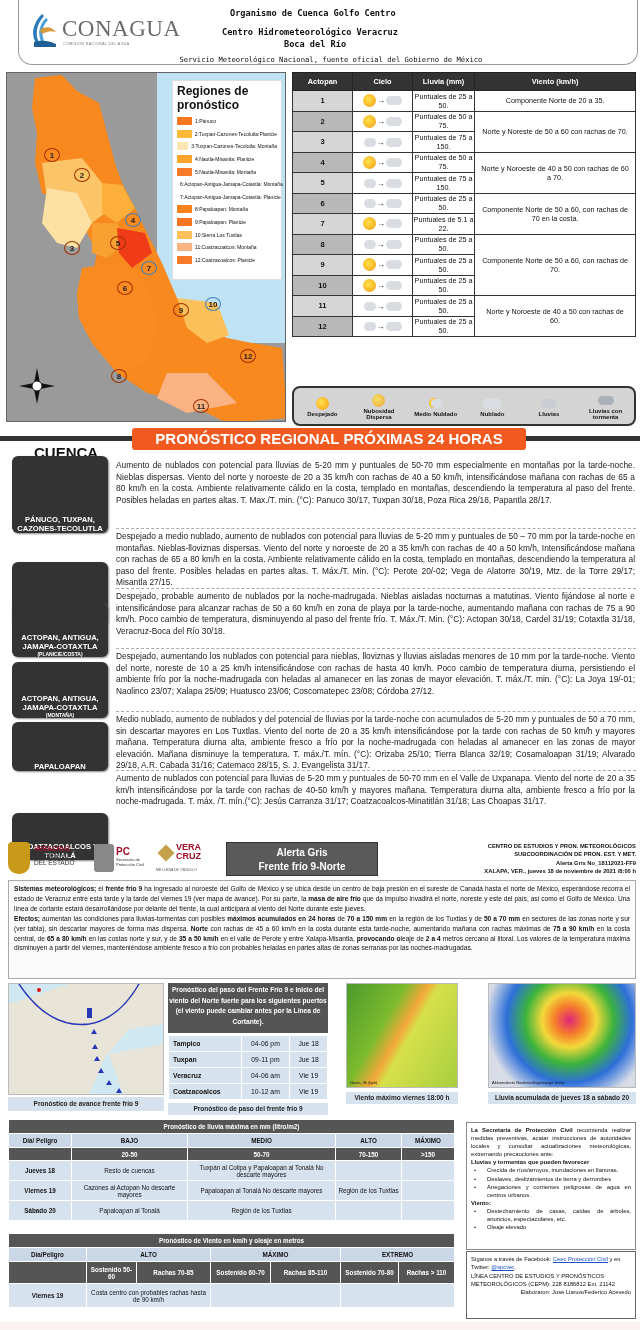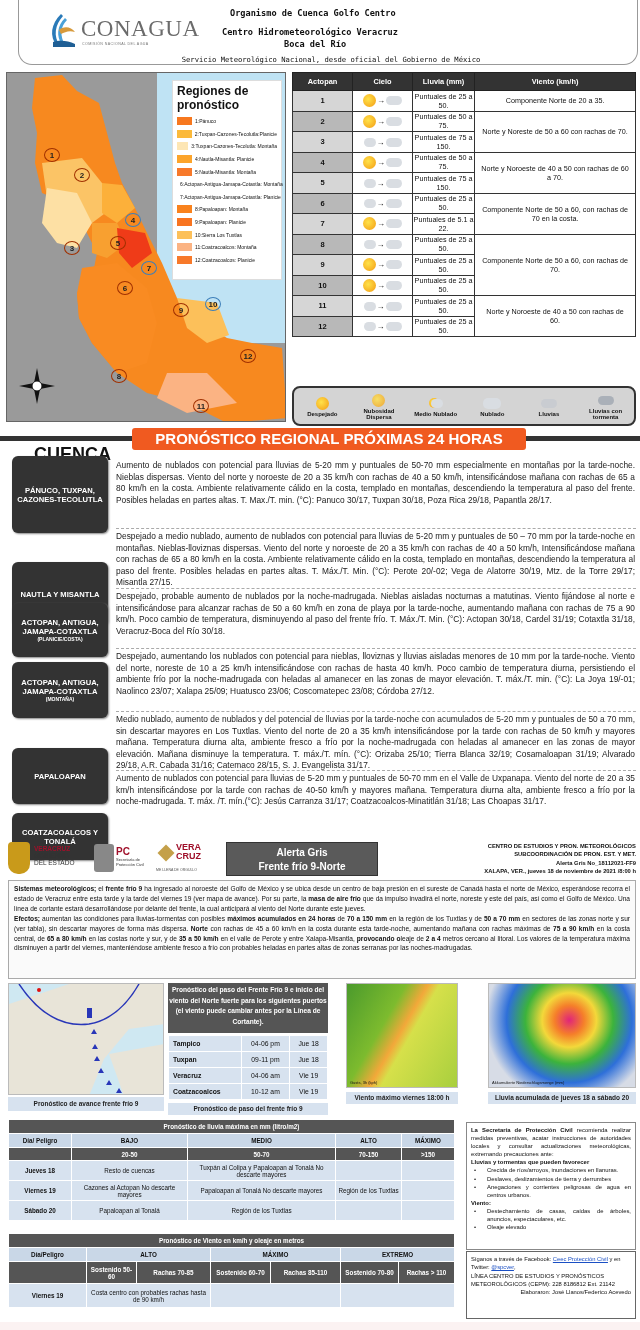--- a/index.html
+++ b/index.html
@@ -1,20 +1,20 @@
 <!DOCTYPE html>
 <html><head>
 <meta charset="utf-8">
 <style>
 *{box-sizing:border-box;margin:0;padding:0}
 body{width:640px;height:1330px;background:#fff;font-family:"Liberation Sans",sans-serif;position:relative;overflow:hidden;color:#111}
 .abs{position:absolute}
 
 .hdr{left:18px;top:0;width:620px;height:65px;border:1px solid #999;border-top:none;border-radius:0 0 14px 14px}
-.logo{left:47px;top:12px;width:120px;height:36px}
+.logo{left:28px;top:12px;width:120px;height:36px}
 .logo-mark{position:absolute;left:0;top:0;width:30px;height:36px}
 .logo-text{position:absolute;left:34px;top:4px;font-family:"Liberation Serif",serif;font-size:23px;color:#6b6b6b;letter-spacing:.5px}
 .logo-sub{position:absolute;left:35px;top:30px;font-size:3.6px;color:#777;white-space:nowrap;letter-spacing:.4px}
 .hdr-line{font-family:"DejaVu Sans Mono",monospace;font-weight:bold;font-size:8.6px;text-align:center;position:absolute;white-space:nowrap}
 .hdr-small{font-family:"DejaVu Sans Mono",monospace;font-size:7.2px;text-align:center;position:absolute;width:330px}
 
 .map{left:6px;top:72px;width:280px;height:350px;background:#9a9a9a;overflow:hidden;border:1px solid #666}
 .map .sea{position:absolute;left:150px;top:0;width:130px;height:270px;background:#bfe3f4}
 .legend{left:172px;top:80px;width:110px;height:200px;background:#fff;border:1px solid #ddd;padding:3px 4px}
 .legend-title{font-size:12px;font-weight:bold;margin-bottom:3px}
@@ -32,22 +32,22 @@
 .sun{display:inline-block;width:13px;height:13px;border-radius:50%;background:radial-gradient(circle at 40% 40%,#ffe24a,#f39a12);vertical-align:middle}
 .cloud{display:inline-block;width:16px;height:9px;border-radius:5px;background:#d9dde2;vertical-align:middle}
 .arrow{display:inline-block;width:10px;font-size:8px;vertical-align:middle}
 
 .skyleg{left:292px;top:386px;width:344px;height:40px;border:2px solid #333;border-radius:8px;background:#d4d4d4;display:flex;justify-content:space-around;align-items:center}
 .skyleg-item{text-align:center;font-size:6px;font-weight:bold;width:50px}
 .skyleg-item .ic{height:16px;display:flex;justify-content:center;align-items:center}
 
 .band-line{left:0;top:436px;width:640px;height:5px;background:#333}
 .band{left:132px;top:428px;width:394px;height:22px;background:#f05a20;border-radius:3px;color:#fff;font-weight:bold;font-size:15px;text-align:center;line-height:22px}
-.cuenca{left:34px;top:444px;font-weight:bold;font-size:18px}
-.blabel{position:absolute;left:12px;width:96px;background:#333;color:#fff;border-radius:6px;font-weight:bold;font-size:7.6px;text-align:center;display:flex;flex-direction:column;justify-content:center;box-shadow:1px 1px 2px #888}
+.cuenca{left:34px;top:444px;font-weight:bold;font-size:15px}
+.blabel{position:absolute;left:12px;width:96px;background:#333;color:#fff;border-radius:6px;font-weight:bold;font-size:7.6px;text-align:center;display:flex;flex-direction:column;justify-content:flex-end;box-shadow:1px 1px 2px #888}
 .blabel small{font-size:5px;font-weight:bold}
 .btext{position:absolute;left:116px;width:519px;font-size:8.35px;line-height:11.6px;text-align:justify;color:#222}
 .dots{position:absolute;left:116px;width:520px;border-top:1px dashed #aaa}
 
 .logos{left:8px;top:842px;width:196px;height:34px}
 .alert{left:226px;top:842px;width:152px;height:34px;background:#5a5a5a;color:#fff;text-align:center;font-weight:bold;font-size:10px;line-height:14px;padding-top:3px;border:1px solid #333}
 .cepm{left:382px;top:842px;width:254px;font-size:5.8px;text-align:right;font-weight:bold;line-height:8.4px}
 .sysbox{left:8px;top:880px;width:628px;height:99px;border:1px solid #aaa;background:#fafafa;padding:3px 5px;font-size:6.6px;line-height:9.9px;text-align:justify}
 
 .img-box{position:absolute;border:1px solid #bbb}
@@ -82,21 +82,21 @@
     <path d="M18 6 C10 14,9 24,15 33 L18 33 C13 24,13 15,20 8Z" fill="#4aa1d8"></path>
     <path d="M12 18 C16 14,24 14,28 20 C22 18,18 20,14 22Z" fill="#d79a3c"></path>
     <path d="M6 30 C12 28,20 28,28 32 L28 35 L6 35Z" fill="#1f5f95"></path>
   </svg>
   <span class="logo-text">CONAGUA</span>
   <span class="logo-sub">COMISIÓN NACIONAL DEL AGUA</span>
 </div>
 <div class="hdr-line" style="left:230px;top:8px">Organismo de Cuenca Golfo Centro</div>
 <div class="hdr-line" style="left:222px;top:27px">Centro Hidrometeorológico Veracruz</div>
 <div class="hdr-line" style="left:284px;top:39px">Boca del Río</div>
-<div class="hdr-small" style="left:166px;top:55px">Servicio Meteorológico Nacional, desde oficial del Gobierno de México</div>
+<div class="hdr-small" style="left:166px;top:55px">Servicio Meteorológico Nacional, fuente oficial del Gobierno de México</div>
 
 <div class="abs map">
   <div class="sea"></div>
   <svg style="position:absolute;left:0;top:0" width="280" height="350" viewBox="0 0 280 350">
     <path d="M28 5 L55 2 L70 18 L92 30 L100 60 L108 90 L115 110 L128 135 L140 160 L155 190 L170 225 L195 250 L220 265 L245 270 L275 275 L280 345 L220 350 L180 330 L140 320 L110 300 L85 270 L72 245 L70 220 L85 205 L90 180 L75 150 L60 130 L35 120 L28 90 L30 60 L25 35 Z" fill="#f7891f"></path>
     <path d="M35 90 L75 85 L95 110 L105 135 L85 150 L60 140 L40 125 Z" fill="#fbc466"></path>
     <path d="M40 115 L70 120 L85 150 L70 175 L50 170 L35 150 Z" fill="#fde0a4"></path>
     <path d="M95 110 L115 112 L128 135 L110 150 L95 140 Z" fill="#fcb03a"></path>
     <path d="M85 150 L110 150 L120 170 L100 185 L85 180 Z" fill="#f8a030"></path>
     <path d="M110 155 L138 160 L145 180 L125 195 L112 180 Z" fill="#ef3b18"></path>
@@ -298,21 +298,21 @@
       <small>(PLANICIE/COSTA)</small>
     </div>
     <div class="btext" style="top: 591px;">Despejado, probable aumento de nublados por la noche-madrugada. Nieblas aisladas nocturnas a matutinas. Viento fijándose al norte e intensificándose para alcanzar rachas de 50 a 60 km/h en zona de playa por la tarde-noche, aumentando mañana con rachas de 75 a 90 km/h. Poco cambio de temperatura, disminuyendo al paso del frente frío. T. Máx./T. Min. (°C): Actopan 30/18, Cardel 31/19; Cotaxtla  31/18, Veracruz-Boca del Río 30/18.</div>
     <div class="dots" style="top: 648px;"></div>
     <div class="blabel" style="top: 662px; height: 56px;">
       <span>ACTOPAN, ANTIGUA, JAMAPA-COTAXTLA</span>
       <small>(MONTAÑA)</small>
     </div>
     <div class="btext" style="top: 651px;">Despejado, aumentando los nublados con potencial para nieblas, lloviznas y lluvias aisladas menores de 10 mm por la tarde-noche. Viento del norte, noreste de 10 a 25 km/h intensificándose con rachas de hasta 40 km/h. Poco cambio de temperatura diurna, persistiendo el ambiente frío por la noche-madrugada con heladas al amanecer en las zonas de mayor elevación. T. máx./T. min. (°C): La Joya 19/-01; Naolinco 23/07; Xalapa 25/09; Huatusco 23/06; Coscomatepec 23/08; Córdoba 27/12.</div>
     <div class="dots" style="top: 711px;"></div>
-    <div class="blabel" style="top: 748px; height: 56px;">
+    <div class="blabel" style="top: 722px; height: 49px;">
       <span>PAPALOAPAN</span>
     </div>
     <div class="btext" style="top: 714px;">Medio nublado, aumento de nublados y del potencial de lluvias por la tarde-noche con acumulados de 5-20 mm y puntuales de 50 a 70 mm, sin descartar mayores en Los Tuxtlas. Viento del norte de 20 a 35 km/h intensificándose por la tarde con rachas de 50 km/h y mayores mañana. Temperatura diurna alta, ambiente fresco a frío por la noche-madrugada con heladas al amanecer en las zonas de mayor elevación. Mañana disminuye la temperatura. T. máx./T. mín. (°C): Orizaba 25/10; Tierra Blanca 32/19; Cosamaloapan 31/19; Alvarado 29/18, A.R. Cabada 31/16; Catemaco 28/15, S. J. Evangelista 31/17.</div>
     <div class="dots" style="top: 770px;"></div>
     <div class="blabel" style="top: 813px; height: 47px;">
       <span>COATZACOALCOS Y TONALÁ</span>
     </div>
     <div class="btext" style="top: 773px;">Aumento de nublados con potencial para lluvias de 5-20 mm y puntuales de 50-70 mm en el Valle de Uxpanapa. Viento del norte de 20 a 35 km/h intensificándose por la tarde con rachas de 40-50 km/h y mayores mañana. Temperatura diurna alta, ambiente fresco a frío por la noche-madrugada. T. máx. /T. mín.(°C): Jesús Carranza 31/17; Coatzacoalcos-Minatitlán 31/18; Las Choapas 31/17.</div>
   </div>
 

